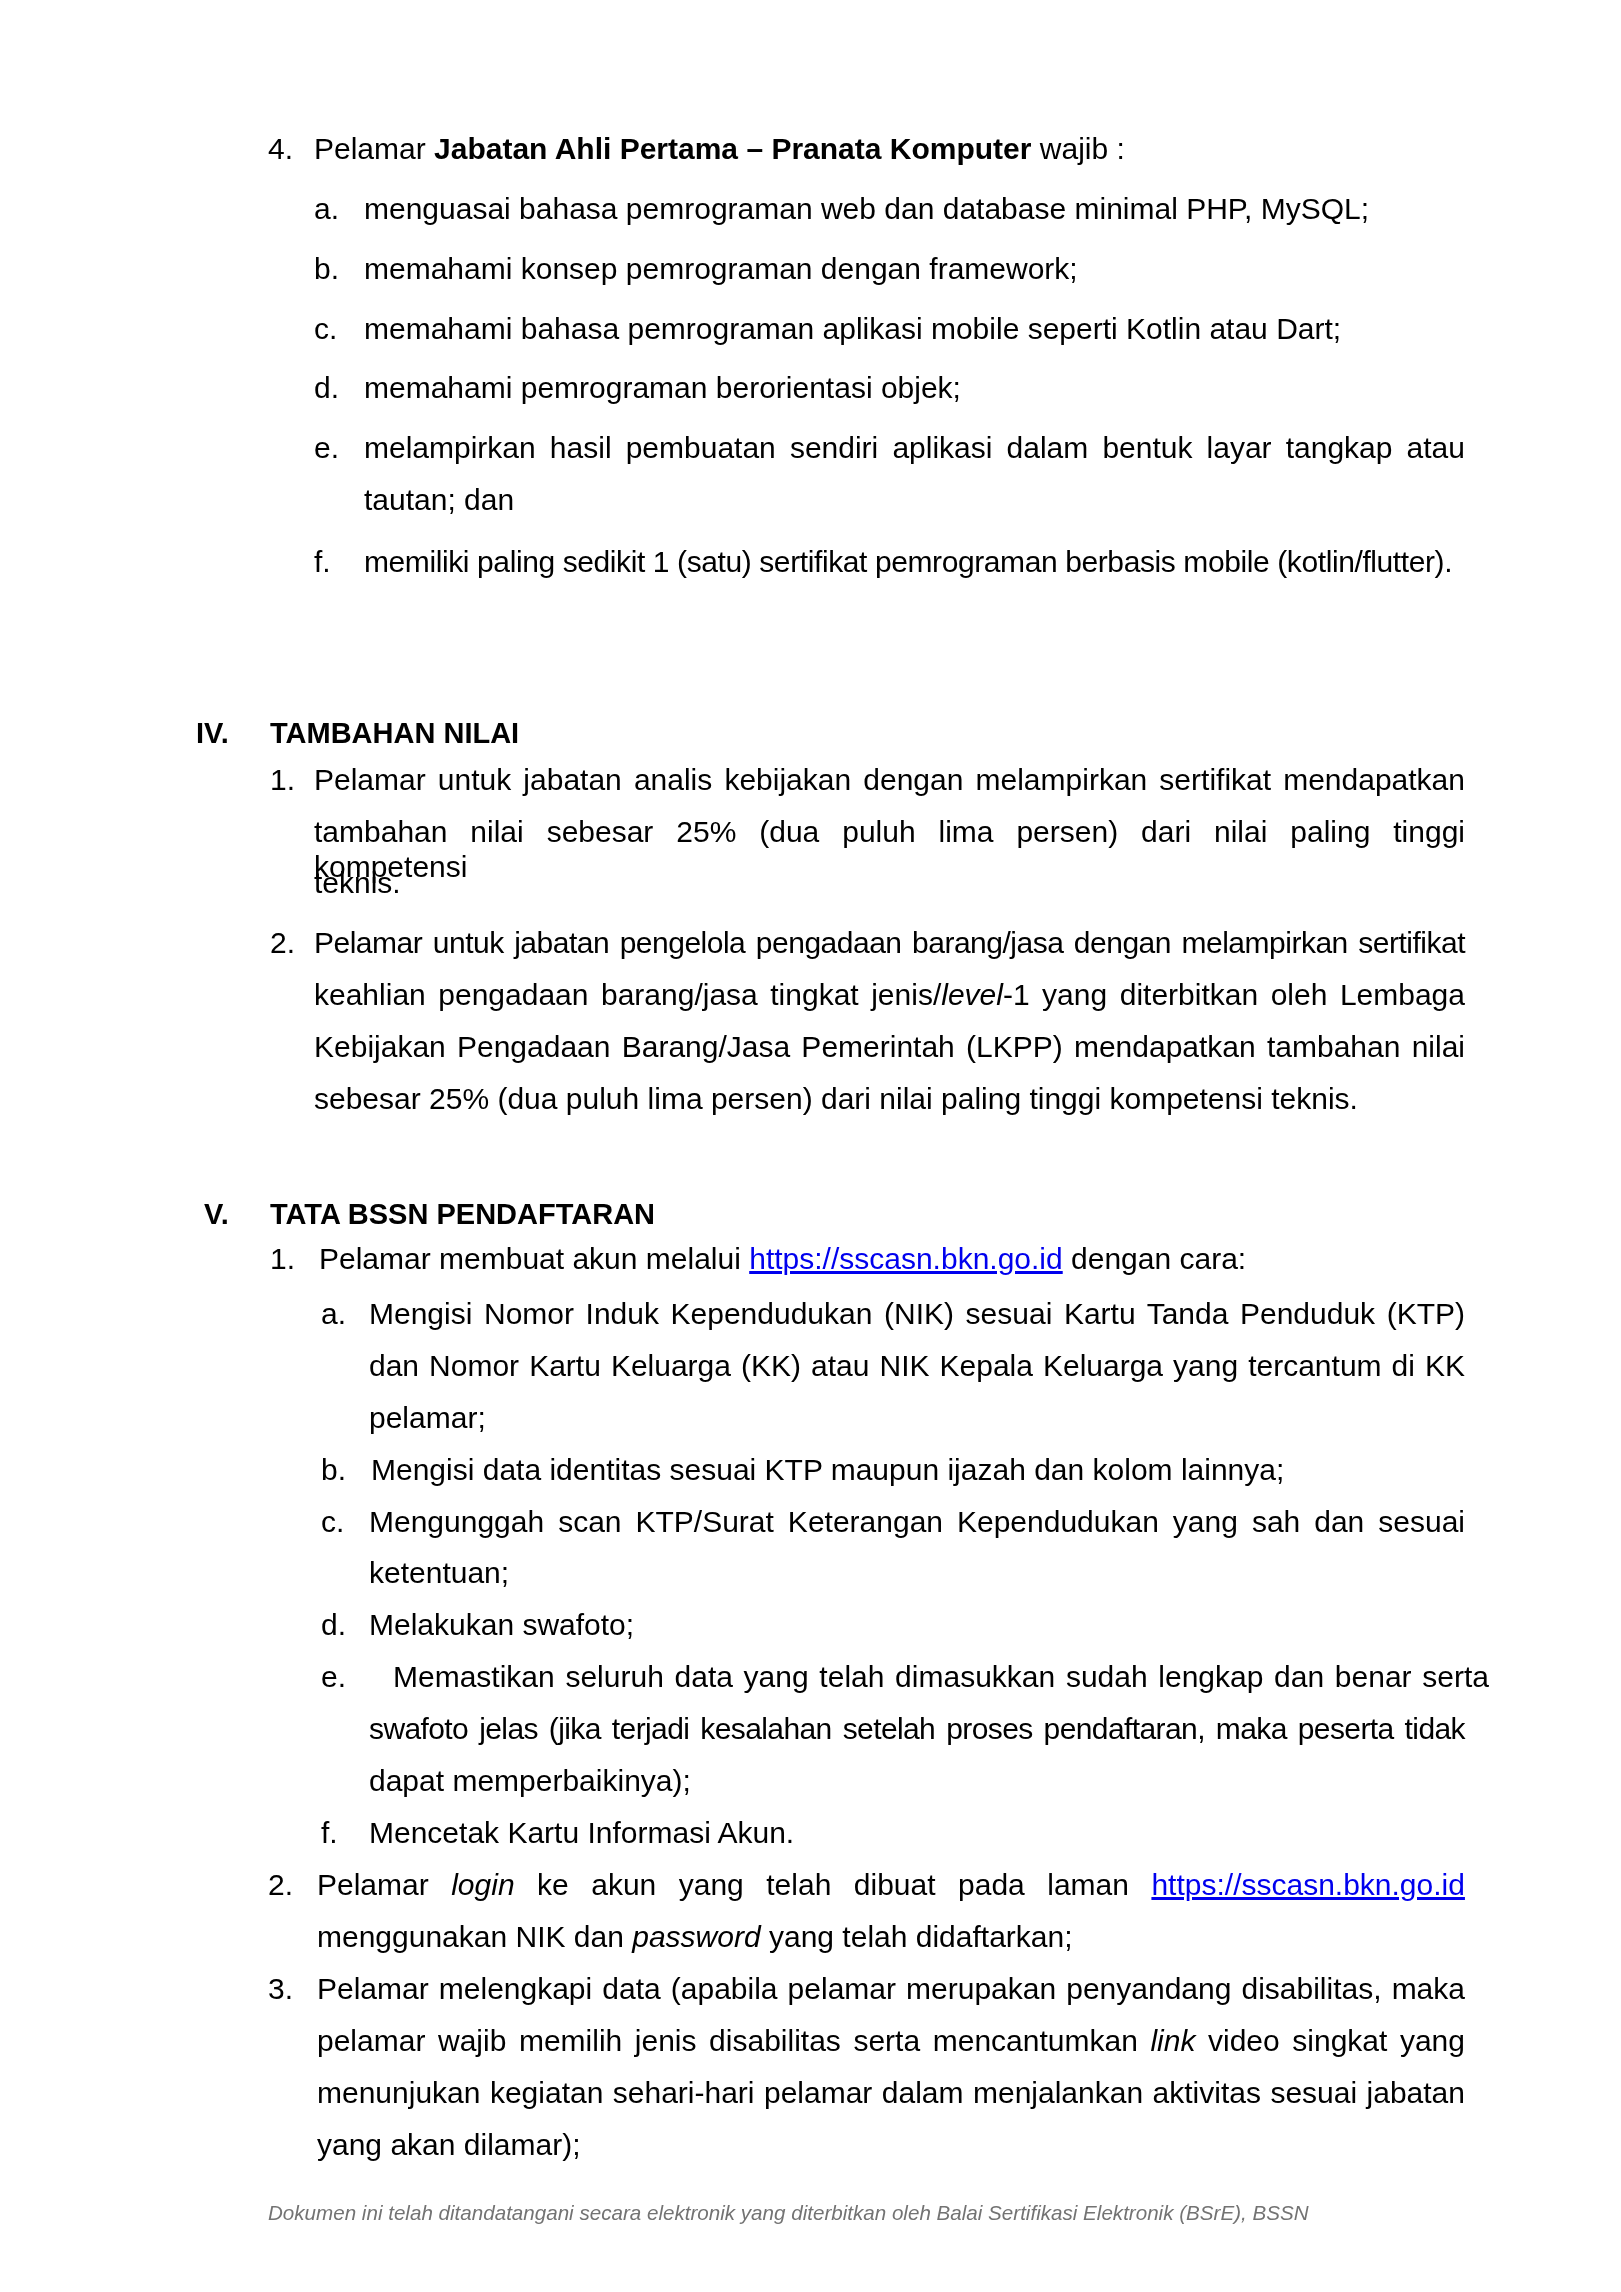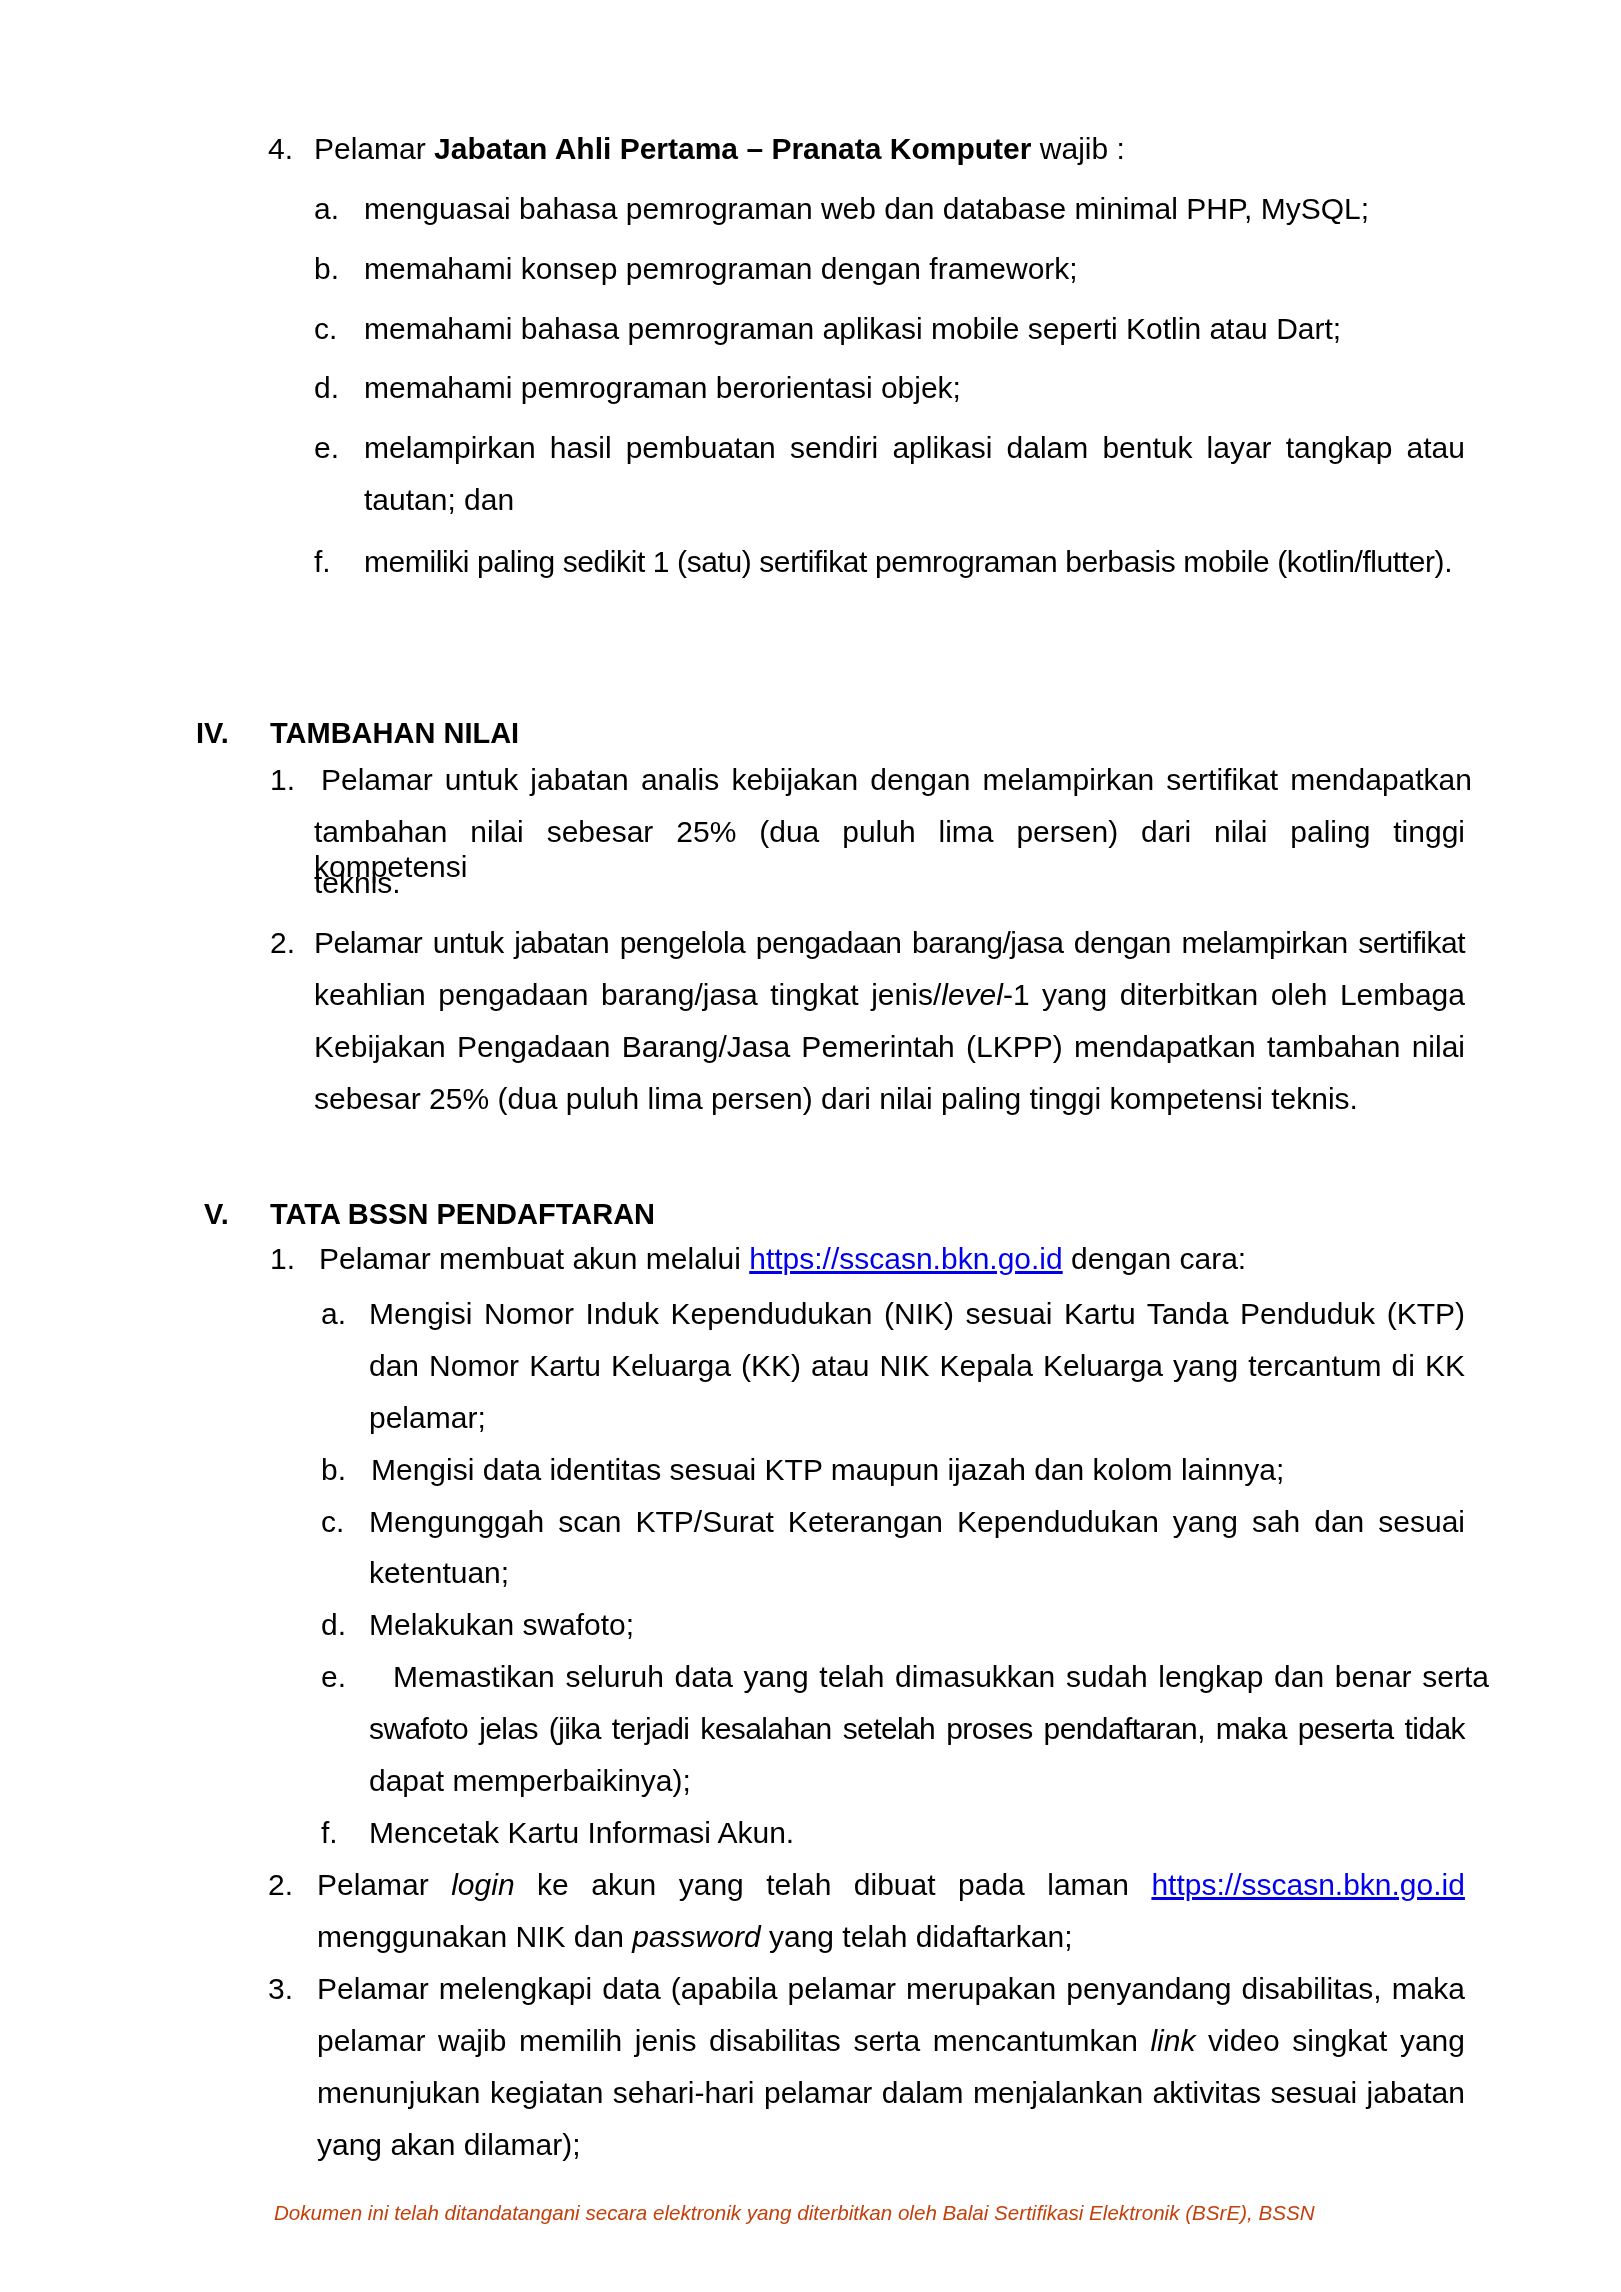--- a/index.html
+++ b/index.html
@@ -5,21 +5,21 @@
     html, body { margin: 0; padding: 0; background: #ffffff; }
     body { width: 1621px; height: 2293px; position: relative; overflow: hidden;
            font-family: "Liberation Sans", sans-serif; color: #000000; }
     .page { position: absolute; left: 0; top: 0; width: 1621px; height: 2293px; background: #ffffff; }
     .ln { position: absolute; font-size: 30px; line-height: 35px; white-space: nowrap; }
     .just { text-align: justify; text-align-last: justify; white-space: normal; }
     .b { font-weight: bold; }
     .i { font-style: italic; }
     .link { color: #0000ee; text-decoration: underline; cursor: pointer; }
     .heading { font-weight: bold; font-size: 29px; }
-    .footer { position: absolute; left: 274px; top: 2201px; font-size: 20.6px; font-style: italic; white-space: nowrap; color: #c2410c; }
+    .footer { position: absolute; left: 268px; top: 2201px; font-size: 20.6px; font-style: italic; white-space: nowrap; color: #737373; }
   </style>
 </head>
 <body>
 
 <div class="page">
 
   <div>
     <span class="ln" style="left:268px;top:131px;">4.</span>
     <span class="ln" style="left:314px;top:131px;"><span>Pelamar </span><span class="b">Jabatan Ahli Pertama – Pranata Komputer</span><span> wajib :</span></span>
 
@@ -41,21 +41,21 @@
 
     <span class="ln" style="left:314px;top:544px;">f.</span>
     <span class="ln" style="left:364px;top:544px;letter-spacing:-0.4px;">memiliki paling sedikit 1 (satu) sertifikat pemrograman berbasis mobile (kotlin/flutter).</span>
   </div>
 
   <div>
     <span class="ln heading" style="left:196px;top:716px;">IV.</span>
     <span class="ln heading" style="left:270px;top:716px;">TAMBAHAN NILAI</span>
 
     <span class="ln" style="left:270px;top:762px;">1.</span>
-    <span class="ln just" style="left:314px;top:762px;width:1151px;margin-left:7px;">Pelamar untuk jabatan analis kebijakan dengan melampirkan sertifikat mendapatkan</span>
+    <span class="ln just" style="left:314px;top:762px;width:1151px;">Pelamar untuk jabatan analis kebijakan dengan melampirkan sertifikat mendapatkan</span>
     <span class="ln just" style="left:314px;top:814px;width:1151px;">tambahan nilai sebesar 25% (dua puluh lima persen) dari nilai paling tinggi kompetensi</span>
     <span class="ln" style="left:314px;top:865px;">teknis.</span>
 
     <span class="ln" style="left:270px;top:925px;">2.</span>
     <span class="ln just" style="left:314px;top:925px;width:1151px;letter-spacing:-0.5px;">Pelamar untuk jabatan pengelola pengadaan barang/jasa dengan melampirkan sertifikat</span>
     <span class="ln just" style="left:314px;top:977px;width:1151px;"><span>keahlian pengadaan barang/jasa tingkat jenis/</span><span class="i">level</span><span>-1 yang diterbitkan oleh Lembaga</span></span>
     <span class="ln just" style="left:314px;top:1029px;width:1151px;">Kebijakan Pengadaan Barang/Jasa Pemerintah (LKPP) mendapatkan tambahan nilai</span>
     <span class="ln" style="left:314px;top:1081px;">sebesar 25% (dua puluh lima persen) dari nilai paling tinggi kompetensi teknis.</span>
   </div>
 

